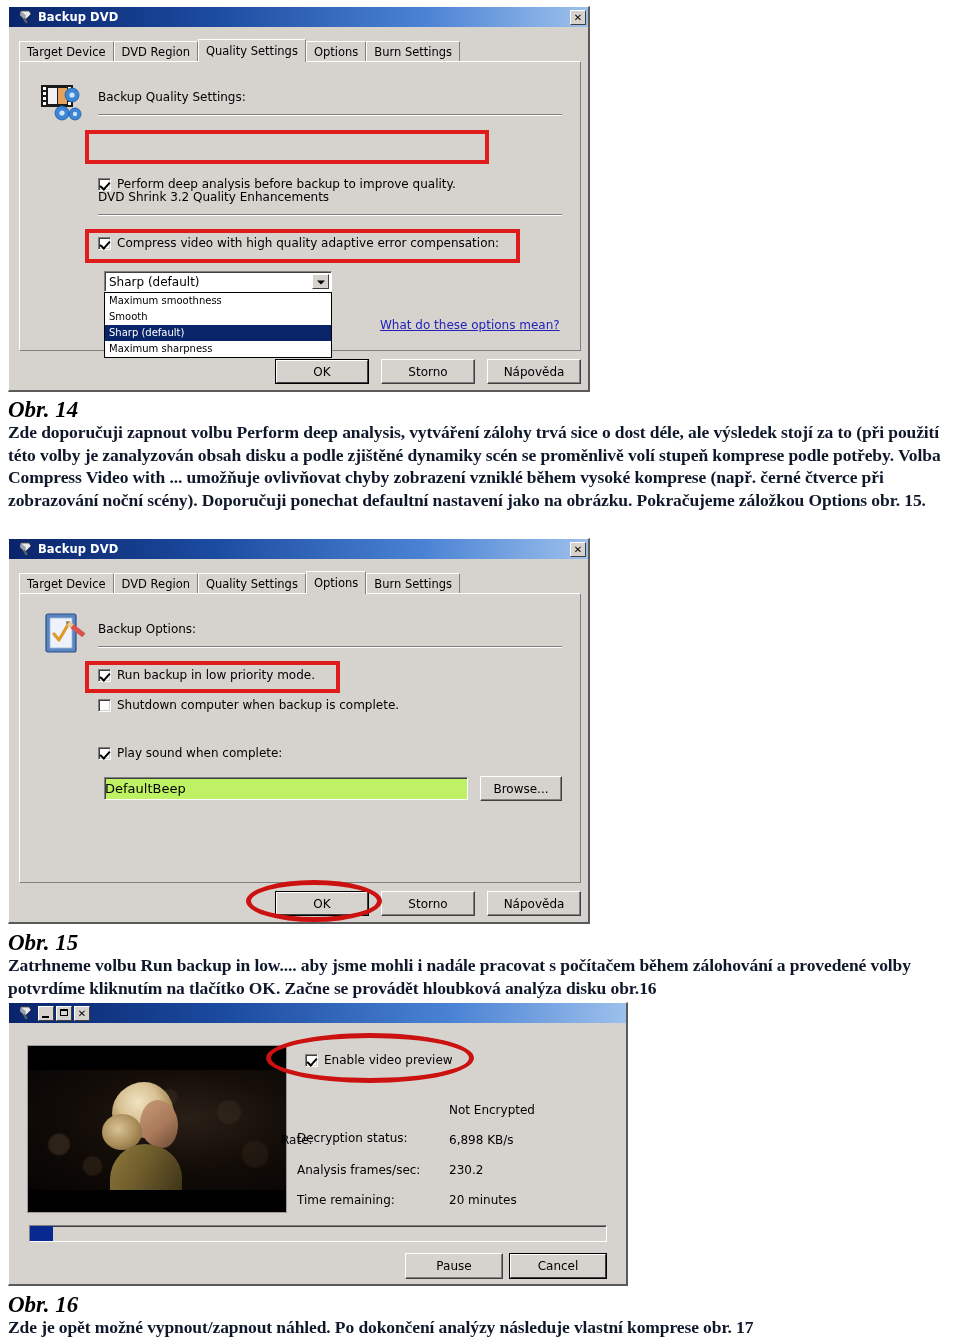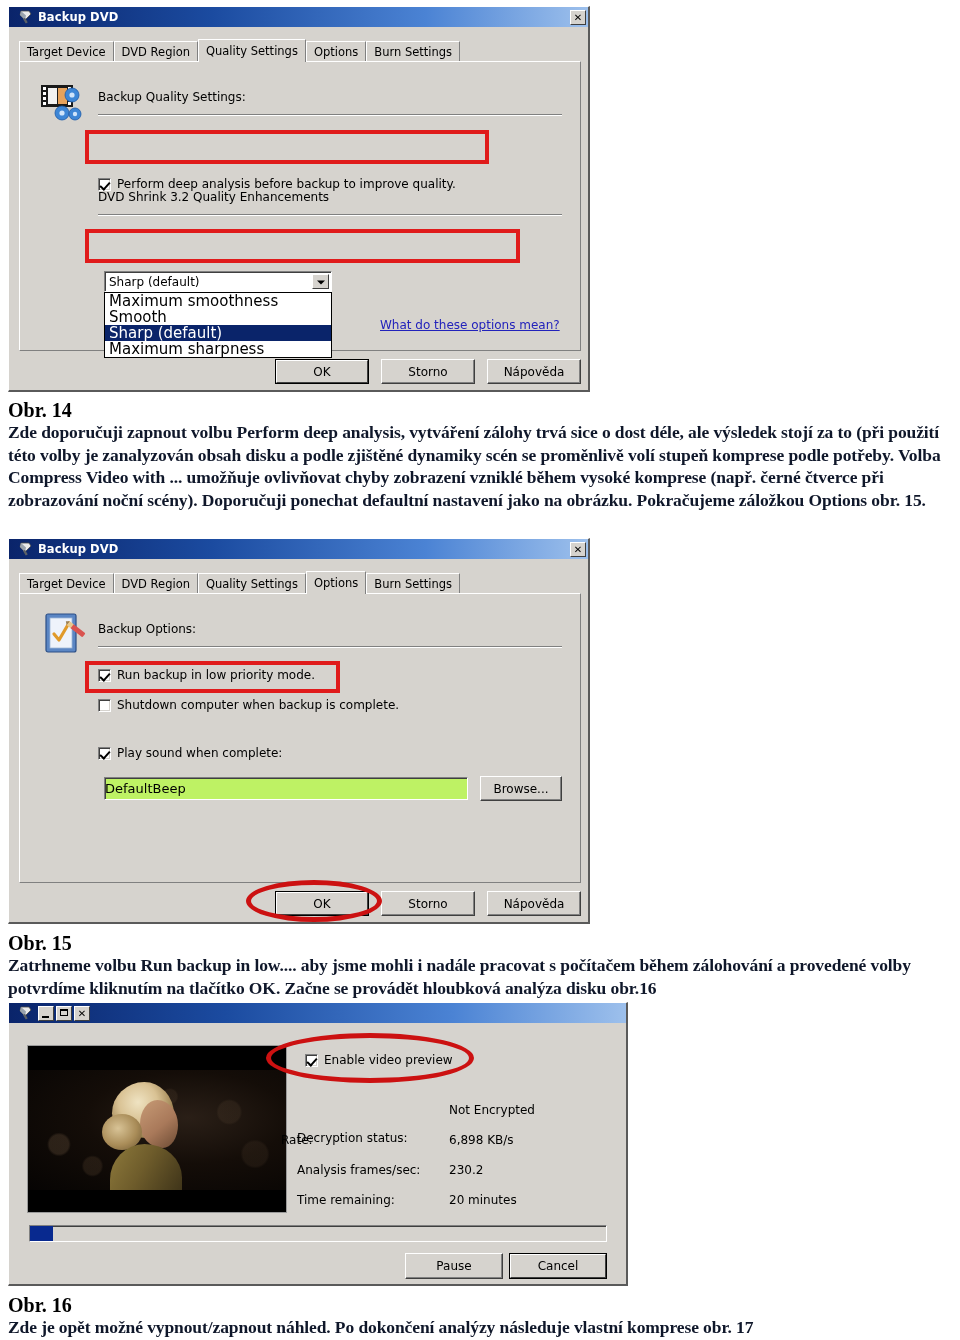--- a/index.html
+++ b/index.html
@@ -21,22 +21,23 @@
     font-family: "Liberation Serif", serif;
     font-weight: bold;
     font-size: 17.5px;
     line-height: 22.6px;
     color: #0f172a;
     letter-spacing: -0.1px;
   }
   .fig-label {
     font-family: "Liberation Serif", serif;
     font-weight: bold;
-    font-size: 20px;
+    font-size: 23px;
     line-height: 22.6px;
+    font-style: italic;
   }
 
   
   .win {
     position: absolute;
     background: #d6d3ce;
     border-top: 1px solid #ffffff;
     border-left: 1px solid #ffffff;
     border-right: 2px solid #5a5a5a;
     border-bottom: 2px solid #5a5a5a;
@@ -249,21 +250,21 @@
     border-left: 4px solid transparent;
     border-right: 4px solid transparent;
     border-top: 4px solid #000;
   }
   .droplist {
     position: absolute;
     background: #ffffff;
     border: 1px solid #000000;
     box-sizing: border-box;
     font-family: "DejaVu Sans", sans-serif;
-    font-size: 15px;
+    font-size: 10px;
     z-index: 20;
   }
   .droplist .opt {
     padding: 0 2px 0 4px;
     height: 16px;
     line-height: 16px;
     white-space: nowrap;
     cursor: default;
   }
   .droplist .opt.sel { background: #0a246a; color: #ffffff; }
@@ -434,20 +435,24 @@
     <div class="groove" style="left:78px; top:52px; width:464px;"></div>
 
     <div class="cbrow" style="left:78px; top:74px;margin-top:41px;">
       <span class="cbox checked"></span>
       <span class="cbtext">Perform deep analysis before backup to improve quality.</span>
     </div>
 
     <span class="lbl" style="left:78px; top:128px;">DVD Shrink 3.2 Quality Enhancements</span>
     <div class="groove" style="left:78px; top:152px; width:464px;"></div>
 
+    <div class="cbrow" style="left:78px; top:174px;">
+      <span class="cbox checked"></span>
+      <span class="cbtext">Compress video with high quality adaptive error compensation:</span>
+    </div>
 
     <div class="combo" style="left:84px; top:209px; width:228px; height:21px;">
       <span class="cval">Sharp (default)</span>
       <span class="carrow"></span>
     </div>
 
     <div class="droplist" style="left:84px; top:230px; width:228px;">
       <div class="opt">Maximum smoothness</div>
       <div class="opt">Smooth</div>
       <div class="opt sel">Sharp (default)</div>

